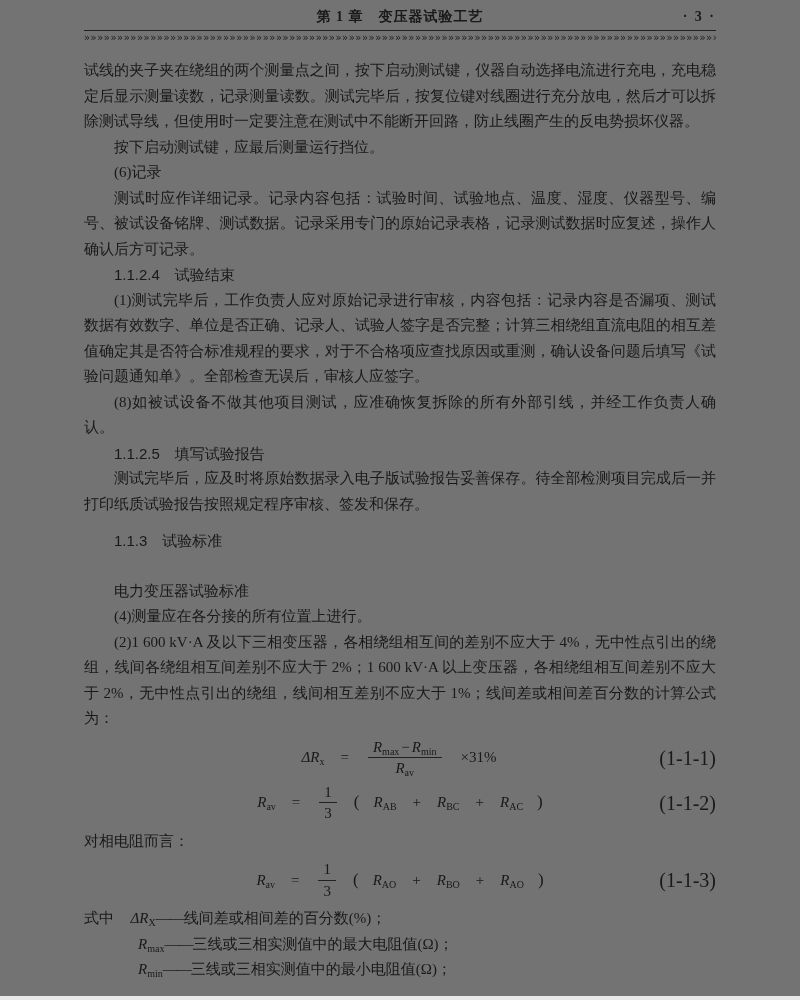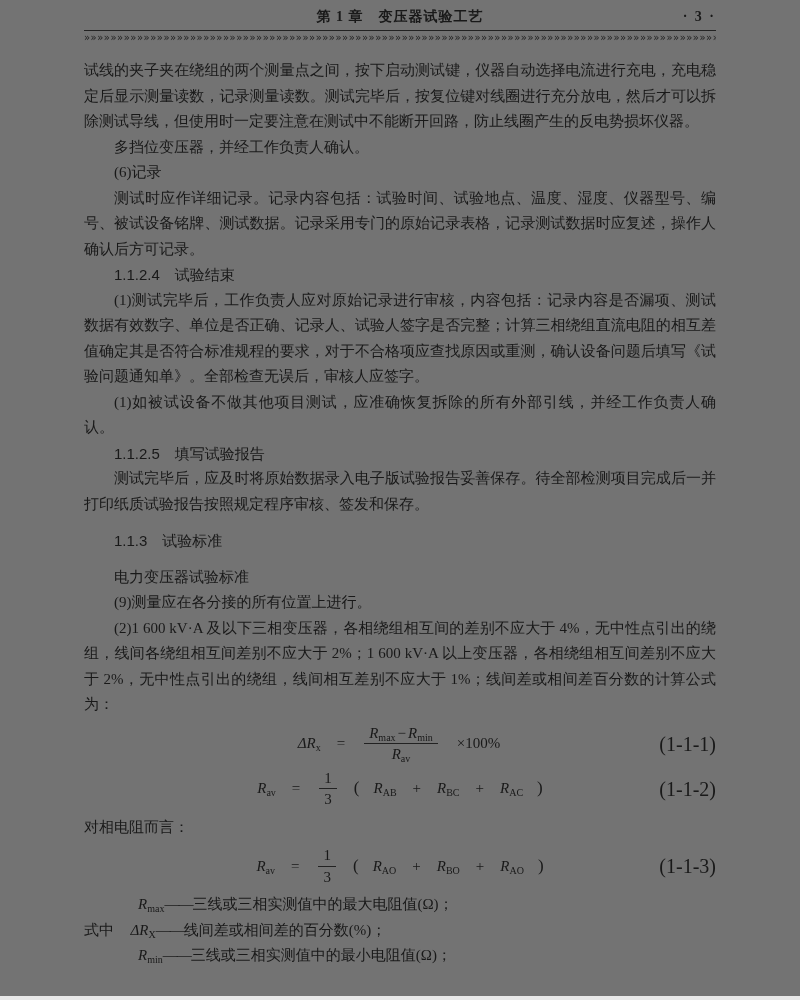--- a/index.html
+++ b/index.html
@@ -49,21 +49,21 @@
   .body-text p { margin: 0; text-align: justify; }
   p.indent { text-indent: 2em; }
   .sec-head {
     margin: 0;
     text-indent: 2em;
     font-weight: normal;
     font-family: "Liberation Sans", "DejaVu Sans", sans-serif;
     font-size: 15px;
     line-height: 25.5px;
   }
-  .sec-head.spaced { margin: 11px 0 11px 0; }
+  .sec-head.spaced { margin: 11px 0 25px 0; }
   
   .equation {
     position: relative;
     text-align: center;
     margin: 7px 0;
     font-size: 15px;
     line-height: 1.1;
   }
   .eq-body { display: inline-flex; align-items: center; gap: 14px; }
   .eq-label {
@@ -106,48 +106,48 @@
       <span>第 1 章　变压器试验工艺</span>
       <span class="hdr-page">· 3 ·</span>
     </div>
     <div class="hdr-rule"></div>
     <div class="hdr-arrows">»»»»»»»»»»»»»»»»»»»»»»»»»»»»»»»»»»»»»»»»»»»»»»»»»»»»»»»»»»»»»»»»»»»»»»»»»»»»»»»»»»»»»»»»»»»»»»»»»»»»»»»»</div>
   </header>
 
   <main class="body-text">
 
     <p>试线的夹子夹在绕组的两个测量点之间，按下启动测试键，仪器自动选择电流进行充电，充电稳定后显示测量读数，记录测量读数。测试完毕后，按复位键对线圈进行充分放电，然后才可以拆除测试导线，但使用时一定要注意在测试中不能断开回路，防止线圈产生的反电势损坏仪器。</p>
-    <p class="indent">多挡位变压器，并经工作负责人确认。</p>
+    <p class="indent">按下启动测试键，应最后测量运行挡位。</p>
     <p class="indent">(6)记录</p>
     <p class="indent">测试时应作详细记录。记录内容包括：试验时间、试验地点、温度、湿度、仪器型号、编号、被试设备铭牌、测试数据。记录采用专门的原始记录表格，记录测试数据时应复述，操作人确认后方可记录。</p>
 
     <h4 class="sec-head">1.1.2.4　试验结束</h4>
 
     <p class="indent">(1)测试完毕后，工作负责人应对原始记录进行审核，内容包括：记录内容是否漏项、测试数据有效数字、单位是否正确、记录人、试验人签字是否完整；计算三相绕组直流电阻的相互差值确定其是否符合标准规程的要求，对于不合格项应查找原因或重测，确认设备问题后填写《试验问题通知单》。全部检查无误后，审核人应签字。</p>
-    <p class="indent">(1)如被试设备不做其他项目测试，应准确恢复拆除的所有外部引线，并经工作负责人确认。</p>
+    <p class="indent">(8)如被试设备不做其他项目测试，应准确恢复拆除的所有外部引线，并经工作负责人确认。</p>
 
     <h4 class="sec-head">1.1.2.5　填写试验报告</h4>
 
     <p class="indent">测试完毕后，应及时将原始数据录入电子版试验报告妥善保存。待全部检测项目完成后一并打印纸质试验报告按照规定程序审核、签发和保存。</p>
 
     <h4 class="sec-head spaced">1.1.3　试验标准</h4>
 
     <p class="indent">电力变压器试验标准</p>
-    <p class="indent">(9)测量应在各分接的所有位置上进行。</p>
+    <p class="indent">(4)测量应在各分接的所有位置上进行。</p>
     <p class="indent">(2)1 600 kV·A 及以下三相变压器，各相绕组相互间的差别不应大于 4%，无中性点引出的绕组，线间各绕组相互间差别不应大于 2%；1 600 kV·A 以上变压器，各相绕组相互间差别不应大于 2%，无中性点引出的绕组，线间相互差别不应大于 1%；线间差或相间差百分数的计算公式为：</p>
 
     <div class="equation">
       <span class="eq-body">
         <span><span class="mvar">ΔR</span><sub class="msub">x</sub></span>
         <span class="mop">=</span>
         <span class="frac">
           <span class="num"><span class="mvar">R</span><sub class="msub">max</sub><span class="mop">−</span><span class="mvar">R</span><sub class="msub">min</sub></span>
           <span class="den"><span class="mvar">R</span><sub class="msub">av</sub></span>
         </span>
-        <span class="mop">×100%</span>
+        <span class="mop">×31%</span>
       </span>
       <span class="eq-label">(1-1-1)</span>
     </div>
 
 
     <div class="equation">
       <span class="eq-body">
         <span><span class="mvar">R</span><sub class="msub">av</sub></span>
         <span class="mop">=</span>
         <span class="frac">
@@ -180,26 +180,26 @@
         <span class="mop">+</span>
         <span><span class="mvar">R</span><sub class="msub">BO</sub></span>
         <span class="mop">+</span>
         <span><span class="mvar">R</span><sub class="msub">AO</sub></span>
         <span class="paren">)</span>
       </span>
       <span class="eq-label">(1-1-3)</span>
     </div>
 
     <div>
-      <p class="where-line cont">
-        <span class="mvar">R</span><sub class="msub">max</sub><span class="dash">——</span><span>三线或三相实测值中的最大电阻值(Ω)；</span>
-      </p>
       <p class="where-line">
         <span class="where-prefix">式中</span><span class="mvar">ΔR</span><sub class="msub">X</sub><span class="dash">——</span><span>线间差或相间差的百分数(%)；</span>
       </p>
       <p class="where-line cont">
+        <span class="mvar">R</span><sub class="msub">max</sub><span class="dash">——</span><span>三线或三相实测值中的最大电阻值(Ω)；</span>
+      </p>
+      <p class="where-line cont">
         <span class="mvar">R</span><sub class="msub">min</sub><span class="dash">——</span><span>三线或三相实测值中的最小电阻值(Ω)；</span>
       </p>
 
     </div>
 
   </main>
 </div>
 
 </body></html>

